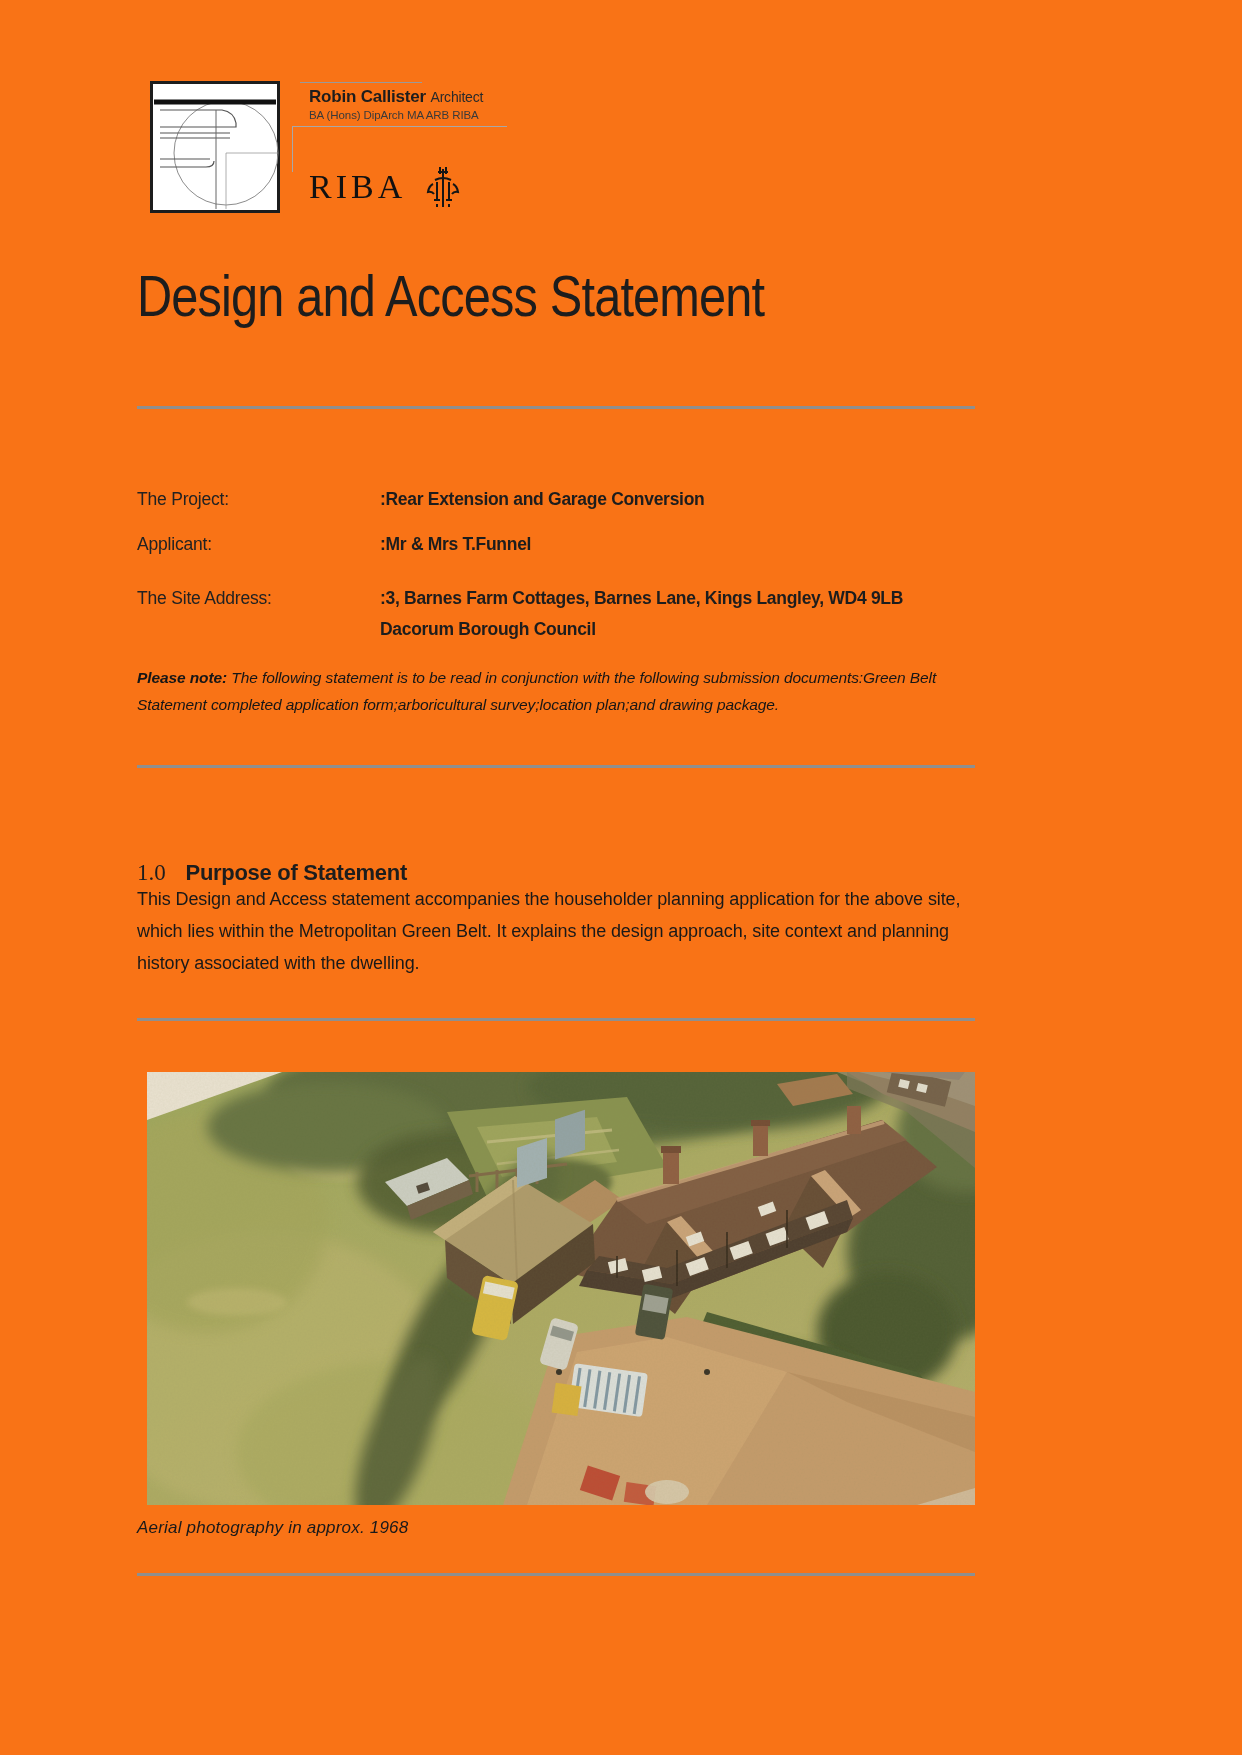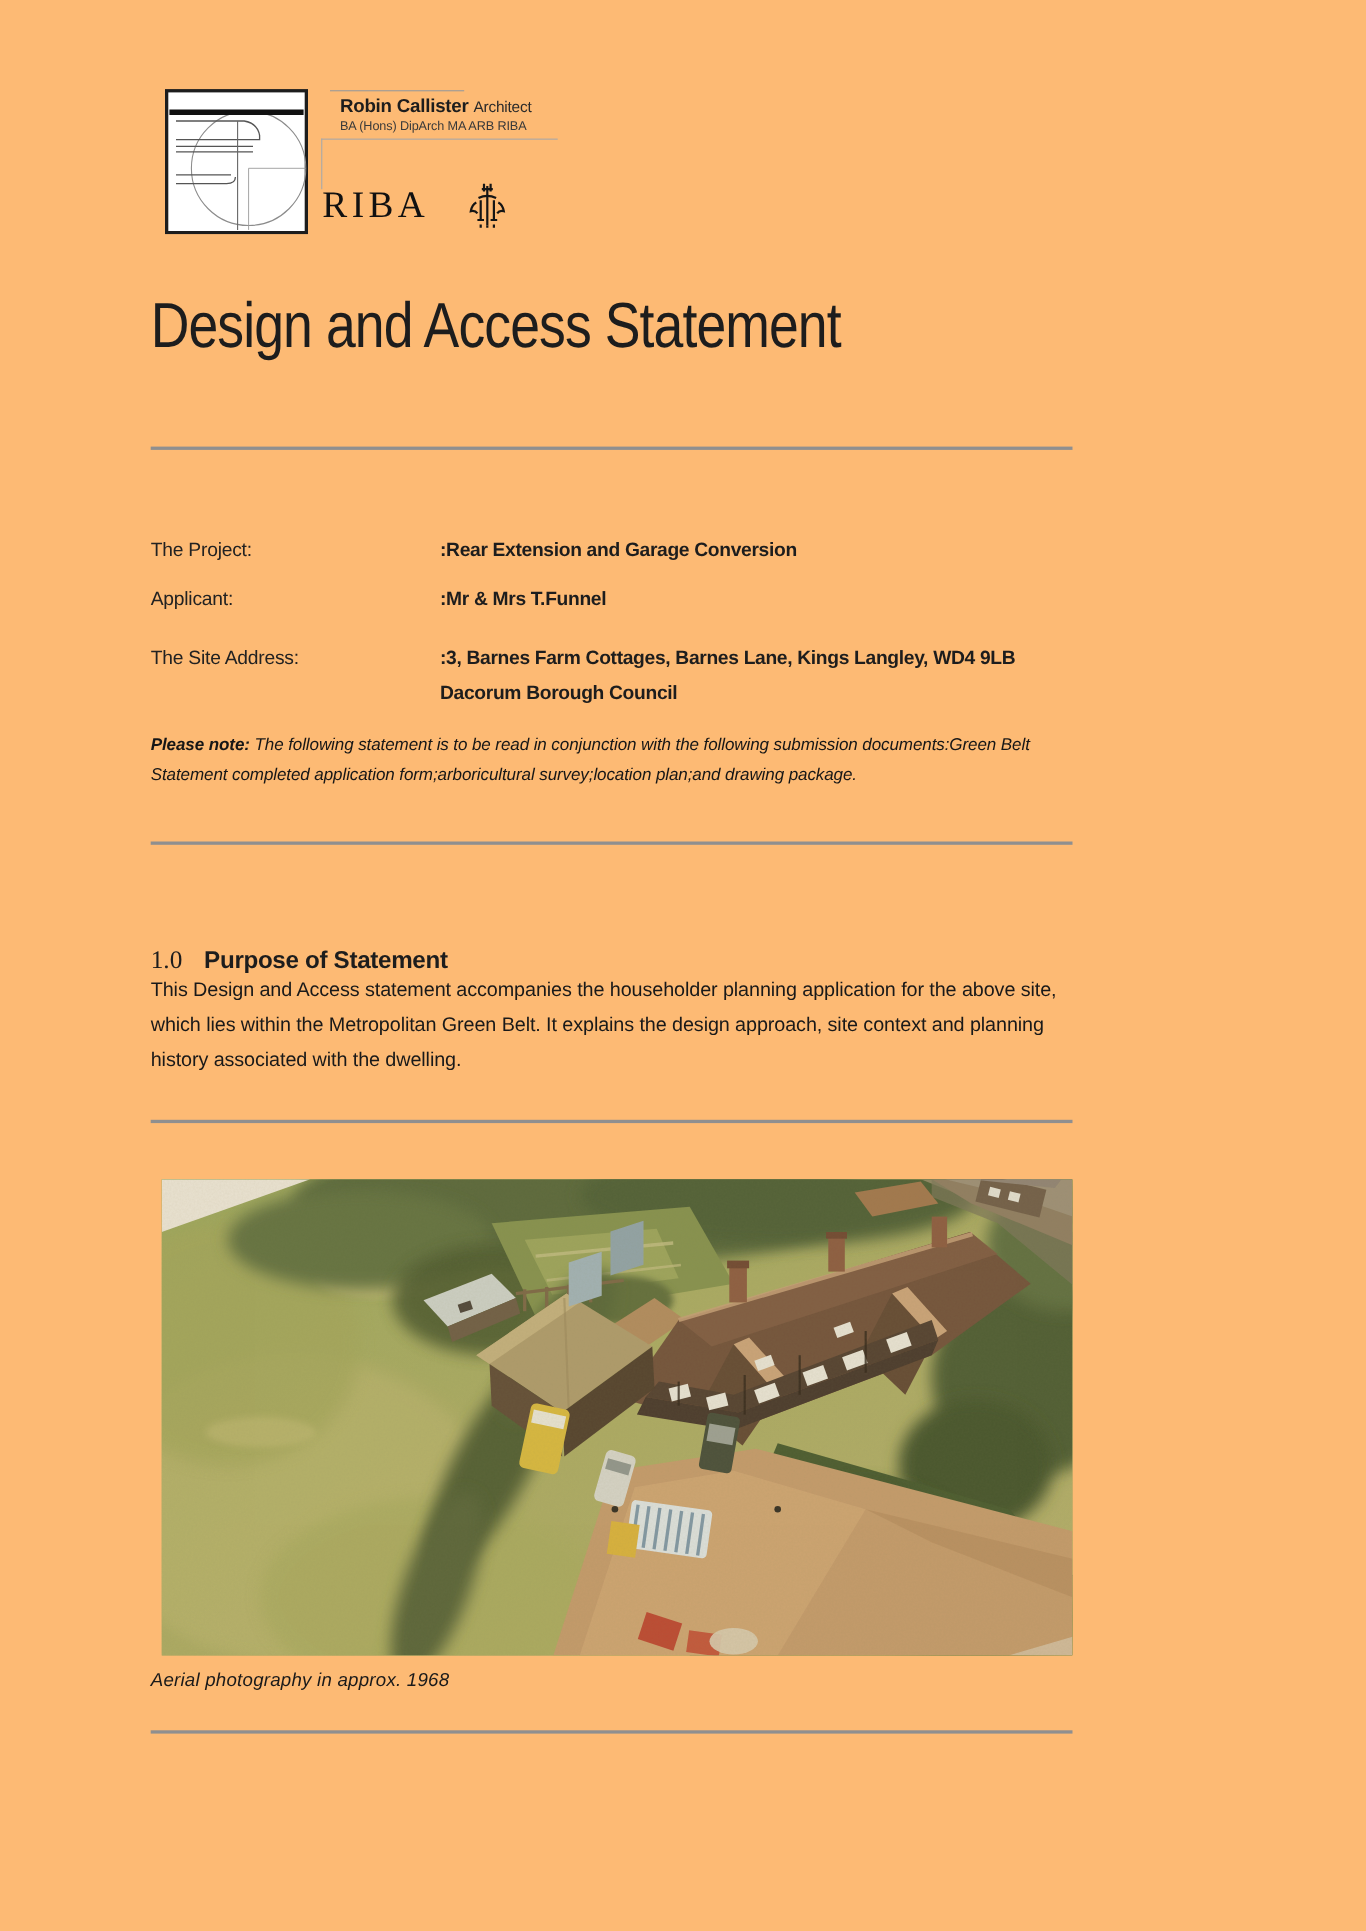--- a/index.html
+++ b/index.html
@@ -1,44 +1,44 @@
 <!DOCTYPE html>
 <html><head>
 <meta charset="utf-8">
 <style>
   html,body{margin:0;padding:0;background:#ffffff;}
   body{width:1242px;height:1755px;font-family:"Liberation Sans",sans-serif;color:#1d1d1d;position:relative;}
-  .page{position:absolute;inset:0;background:#fdba74;}
+  .page{position:absolute;inset:0;background:#f97316;}
 
   
   .letterhead{position:absolute;left:137px;top:72px;width:420px;height:150px;}
   .lh-logo{position:absolute;left:13px;top:9px;width:130px;height:132px;}
   .lh-topline{position:absolute;left:163px;top:10px;width:122px;height:1px;background:#9a9a9a;}
   .lh-name{position:absolute;left:172px;top:15px;font-size:17px;font-weight:bold;letter-spacing:-0.2px;white-space:nowrap;}
   .lh-name .suffix{font-weight:normal;font-size:14px;color:#2a2a2a;}
   .lh-creds{position:absolute;left:172px;top:37px;font-size:11.5px;color:#3a3a3a;letter-spacing:-0.1px;white-space:nowrap;}
   .lh-midline{position:absolute;left:155px;top:54px;width:215px;height:1px;background:#a8a8a8;}
   .lh-vline{position:absolute;left:155px;top:54px;width:1px;height:46px;background:#a8a8a8;}
-  .lh-riba{position:absolute;left:156px;top:96px;font-family:"Liberation Serif",serif;font-size:34px;letter-spacing:4px;color:#111;}
+  .lh-riba{position:absolute;left:172px;top:96px;font-family:"Liberation Serif",serif;font-size:34px;letter-spacing:4px;color:#111;}
   .lh-crest{position:absolute;left:288px;top:94px;width:36px;height:42px;}
 
   
   .doc-title{position:absolute;left:137px;top:262px;font-size:58px;font-weight:500;letter-spacing:-1px;white-space:nowrap;}
   .doc-title .squeeze{display:inline-block;transform:scaleX(0.84);transform-origin:left center;}
 
   .rule{position:absolute;left:137px;width:838px;height:0;border-top:3px solid #8f8f8f;}
   .rule-1{top:406px;}
   .rule-2{top:765px;}
   .rule-3{top:1018px;}
   .rule-4{top:1573px;}
 
   
   .desc-heading{position:absolute;left:137px;top:434px;font-size:21px;font-weight:bold;letter-spacing:-0.3px;}
   .kv-label{position:absolute;left:137px;font-size:17.5px;letter-spacing:-0.2px;color:#222;}
-  .kv-value{position:absolute;left:400px;font-size:17.5px;font-weight:bold;letter-spacing:-0.3px;white-space:nowrap;}
+  .kv-value{position:absolute;left:380px;font-size:17.5px;font-weight:bold;letter-spacing:-0.3px;white-space:nowrap;}
   .row1{top:489px;text-align:center;}
   .row2{top:534px;}
   .row3{top:588px;text-align:right;}
   .row3b{top:619px;}
 
   .note{position:absolute;left:137px;top:664px;width:840px;font-size:15.5px;font-style:italic;line-height:27px;letter-spacing:-0.1px;color:#161616;}
   .note .lead{font-weight:bold;}
 
   
   .sec2-heading{position:absolute;left:137px;top:860px;font-size:22px;font-weight:bold;letter-spacing:-0.3px;}

